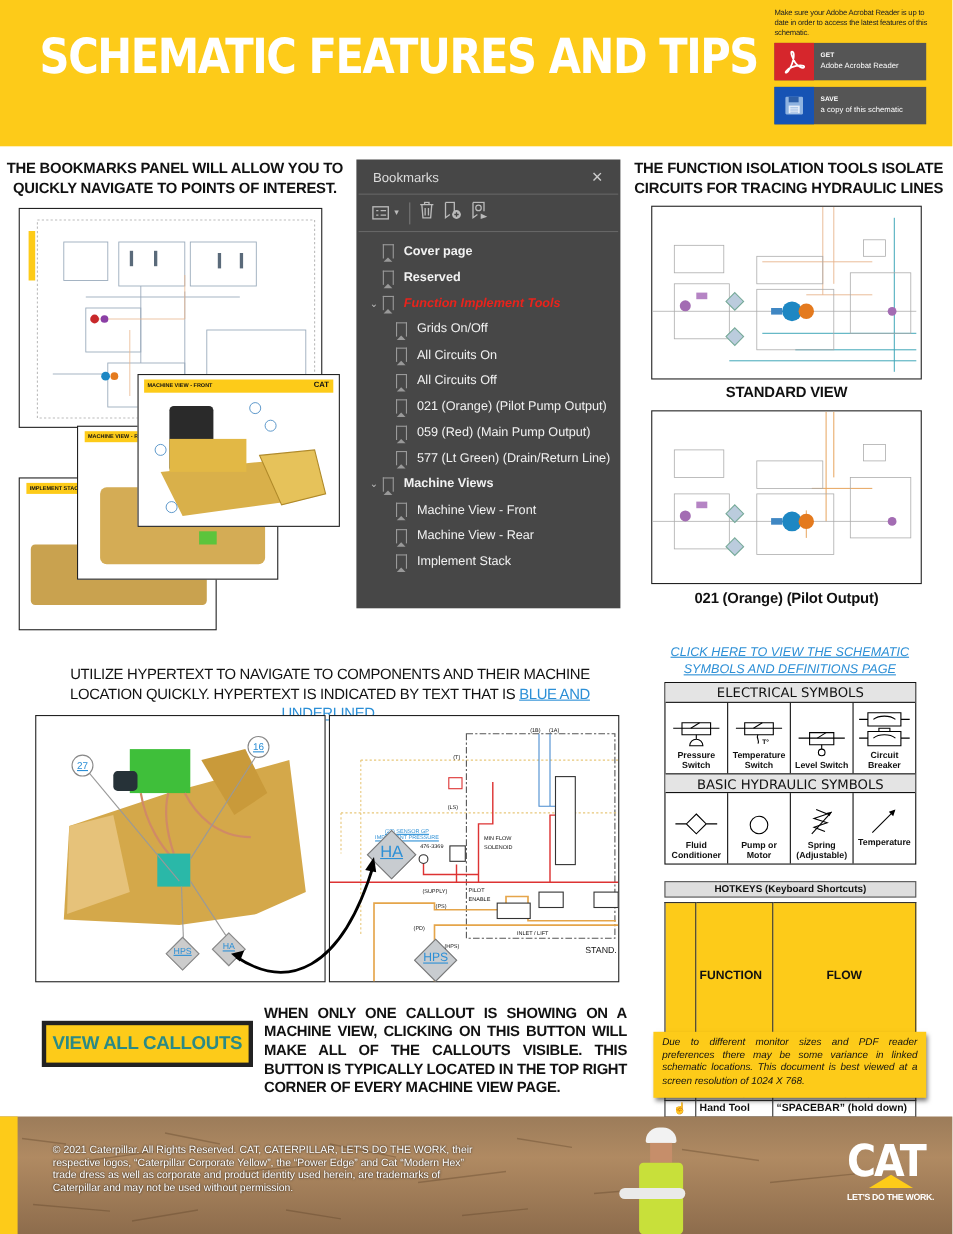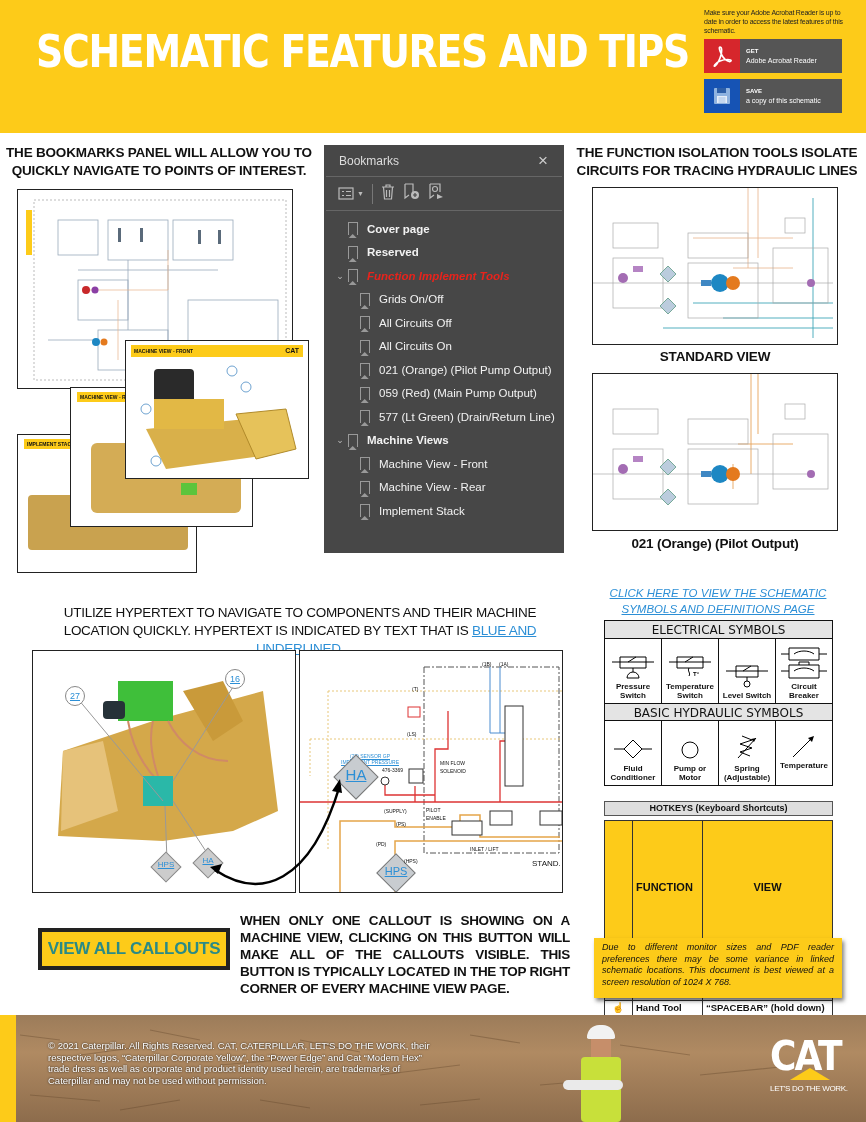--- a/index.html
+++ b/index.html
@@ -193,25 +193,25 @@
         <span class="car">⌄</span>
         <span class="flag" style="margin-left:2px"></span>
         <span class="red">Function Implement Tools</span>
       </div>
     <div class="bm-item lv1">
         <span class="flag"></span>
         <span>Grids On/Off</span>
       </div>
     <div class="bm-item lv1">
         <span class="flag"></span>
+        <span>All Circuits On</span>
+      </div>
+    <div class="bm-item lv1">
+        <span class="flag"></span>
         <span>All Circuits Off</span>
-      </div>
-    <div class="bm-item lv1">
-        <span class="flag"></span>
-        <span>All Circuits On</span>
       </div>
     <div class="bm-item lv1">
         <span class="flag"></span>
         <span>021 (Orange) (Pilot Pump Output)</span>
       </div>
     <div class="bm-item lv1">
         <span class="flag"></span>
         <span>059 (Red) (Main Pump Output)</span>
       </div>
     <div class="bm-item lv1">
@@ -362,21 +362,21 @@
     </div>
   </div>
 </div>
 
 <div class="abs hk-title">HOTKEYS (Keyboard Shortcuts)</div>
 <table class="abs hk">
   <tbody>
       <tr class="hdr">
     <td style="width:28px"></td>
     <td style="width:70px">FUNCTION</td>
-    <td style="text-align:center">VIEW</td>
+    <td style="text-align:center">FLOW</td>
   </tr>
   <tr class="g">
     <td style="text-align:center"><span style="display:inline-block;width:9px;height:9px;border-radius:50%;background:radial-gradient(circle at 35% 35%,#9fd3f5,#2b8ad0)"></span></td>
     <td>Zoom In</td>
         <td>“CTRL” / “+”</td>
   </tr>
   <tr>
     <td style="text-align:center"><span style="display:inline-block;width:9px;height:9px;border-radius:50%;background:radial-gradient(circle at 35% 35%,#9fd3f5,#2b8ad0)"></span></td>
     <td>Zoom Out</td>
         <td>“CTRL” / “-”</td>
@@ -502,14 +502,14 @@
     <div style="position:absolute;left:-10px;top:55px;width:60px;height:10px;background:#eaeaea;border-radius:5px"></div>
   </div>
 </div>
 <div class="abs ftr-strip"></div>
 <div class="abs ftr-text">© 2021 Caterpillar. All Rights Reserved. CAT, CATERPILLAR, LET'S DO THE WORK, their respective logos, “Caterpillar Corporate Yellow”, the “Power Edge” and Cat “Modern Hex” trade dress as well as corporate and product identity used herein, are trademarks of Caterpillar and may not be used without permission.</div>
 <div class="abs cat">
   <div style="font-family:'DejaVu Sans',sans-serif;font-weight:bold;font-size:40px;color:#fff;letter-spacing:-2px;line-height:40px;transform:scaleX(0.9);transform-origin:left">CAT</div>
   <svg width="40" height="12" viewBox="0 0 40 12" style="position:absolute;left:20px;top:32px">
       <path d="M20 0L40 12H0Z" fill="#fdcb19"></path>
     </svg>
-  <div style="font-size:8px;font-weight:normal;color:#fff;margin-top:8px;white-space:nowrap;letter-spacing:-0.3px">LET'S DO THE WORK.</div>
+  <div style="font-size:8px;font-weight:bold;color:#fff;margin-top:8px;white-space:nowrap;letter-spacing:-0.3px">LET'S DO THE WORK.</div>
 </div>
 
 </body></html>

